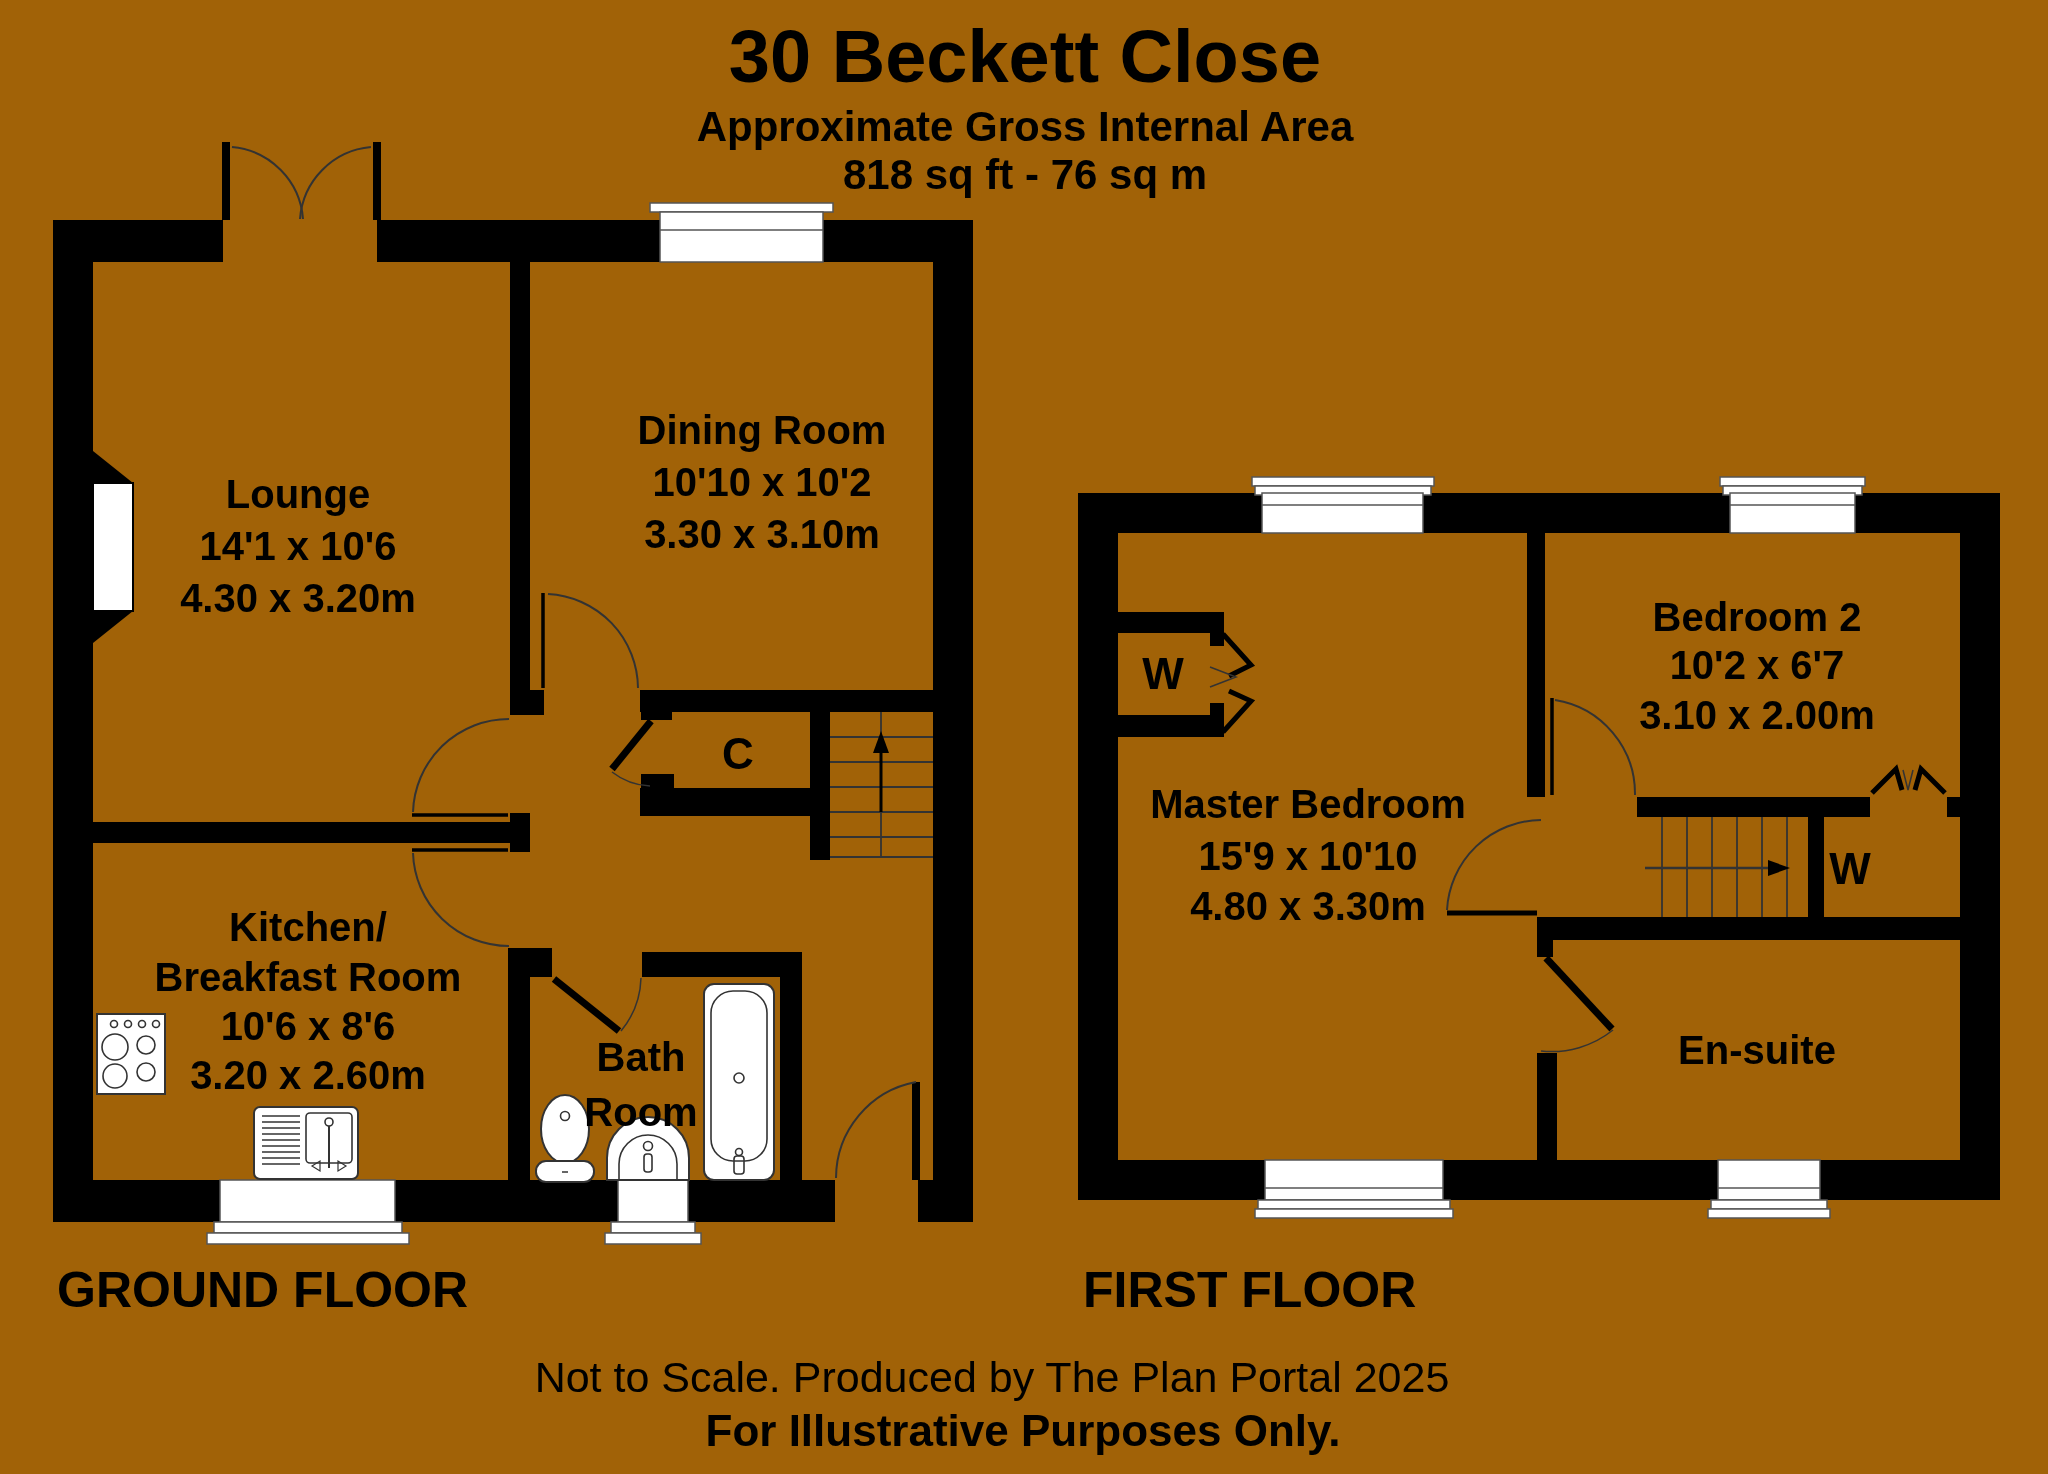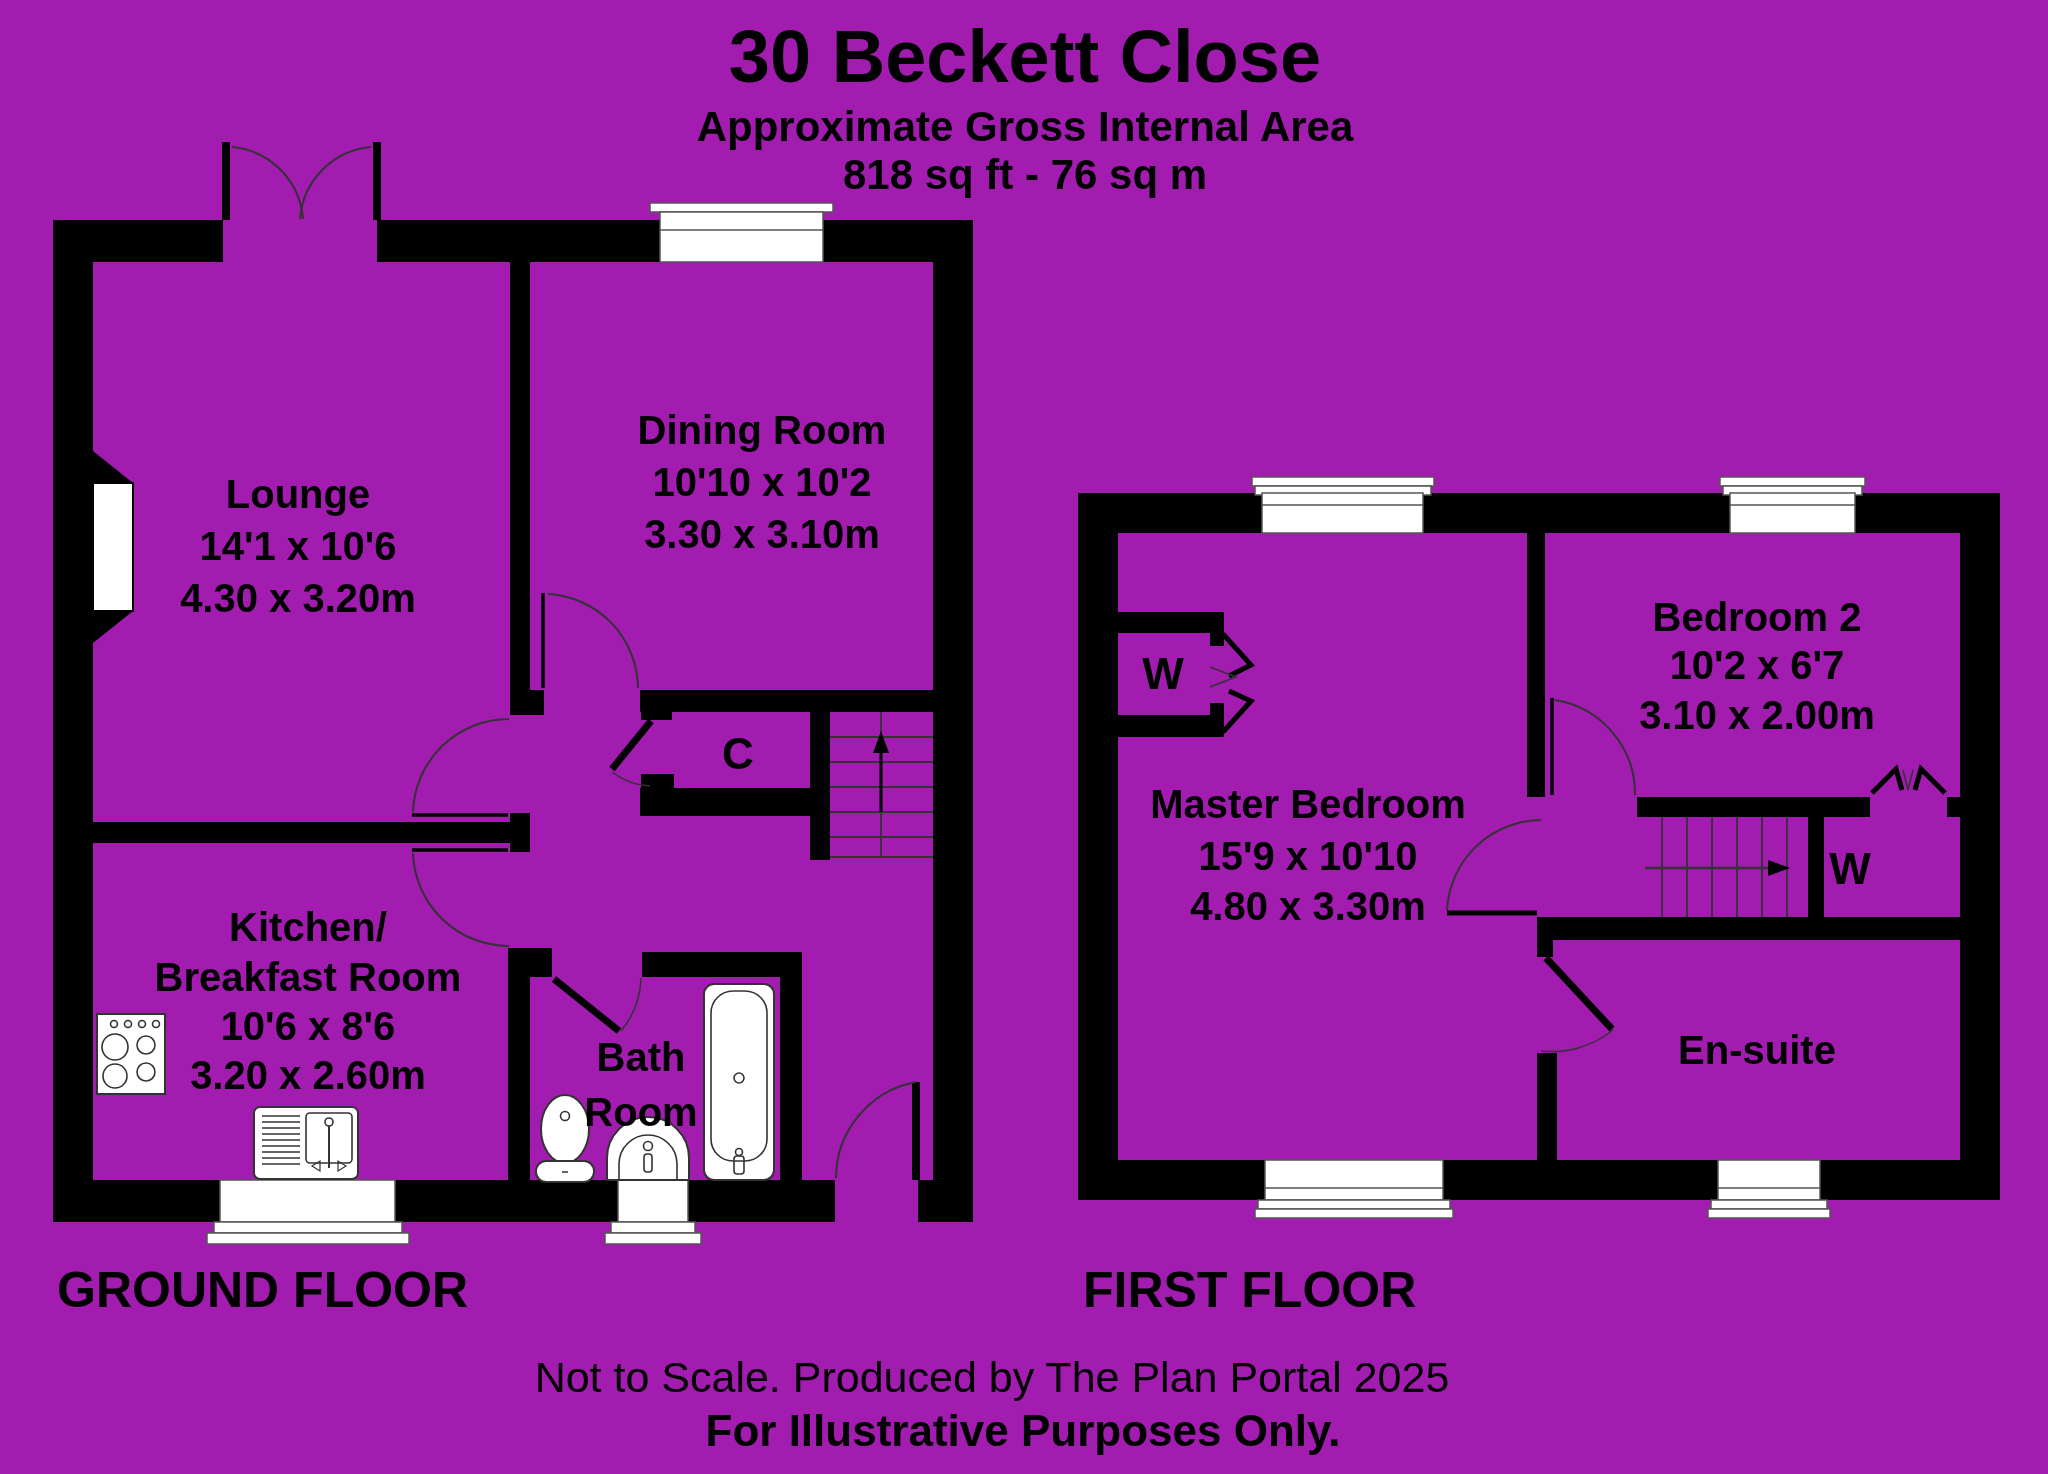--- a/index.html
+++ b/index.html
@@ -1,16 +1,16 @@
 <!DOCTYPE html>
 <html><head>
 <meta charset="utf-8">
 <style>
   html,body{margin:0;padding:0;background:#ffffff;}
-  .page{width:2048px;height:1474px;background:#a21caf;position:relative;font-family:"Liberation Sans",sans-serif;}
+  .page{width:2048px;height:1474px;background:#a16207;position:relative;font-family:"Liberation Sans",sans-serif;}
   svg{display:block;}
   svg text{font-family:"Liberation Sans",sans-serif;fill:#000;}
   .t-title{font-size:74px;font-weight:bold;}
   .t-sub{font-size:42px;font-weight:bold;}
   .t-room{font-size:40px;font-weight:bold;}
   .t-tag{font-size:44px;font-weight:bold;}
   .t-floor{font-size:50px;font-weight:bold;}
   .t-foot{font-size:43px;}
   .t-footb{font-size:44px;font-weight:bold;}
   .wall{fill:#000;stroke:none;}

